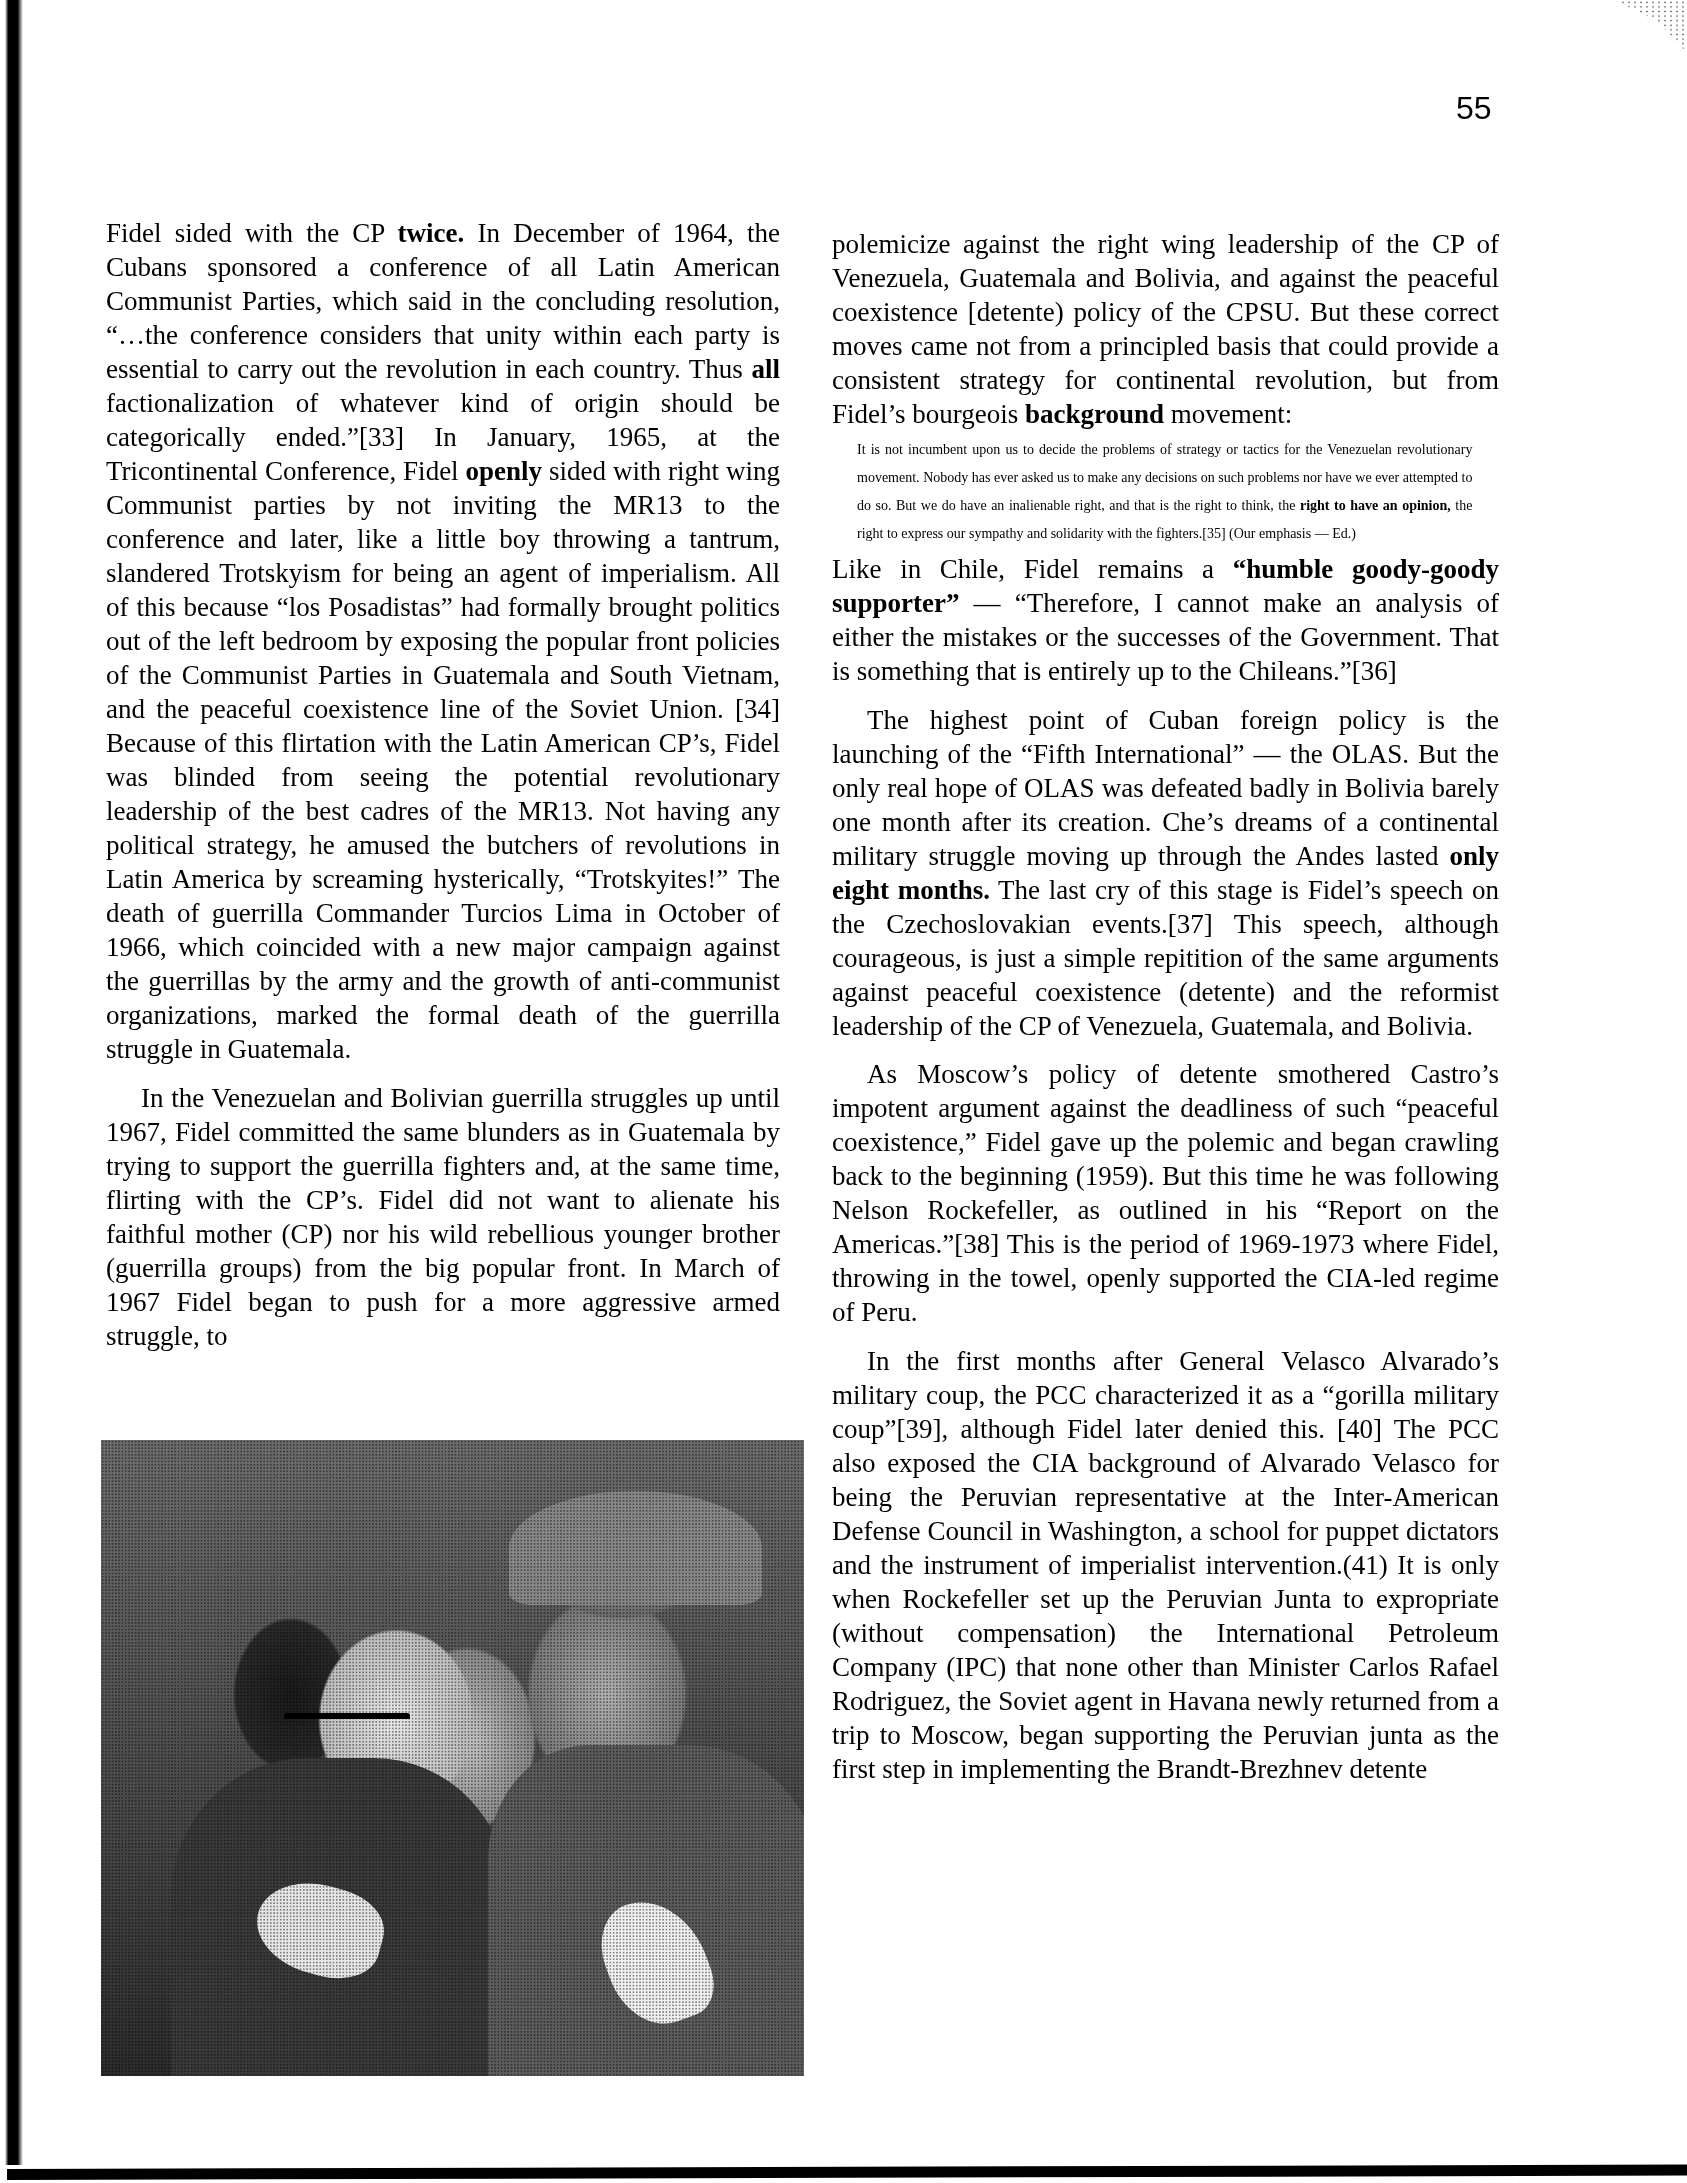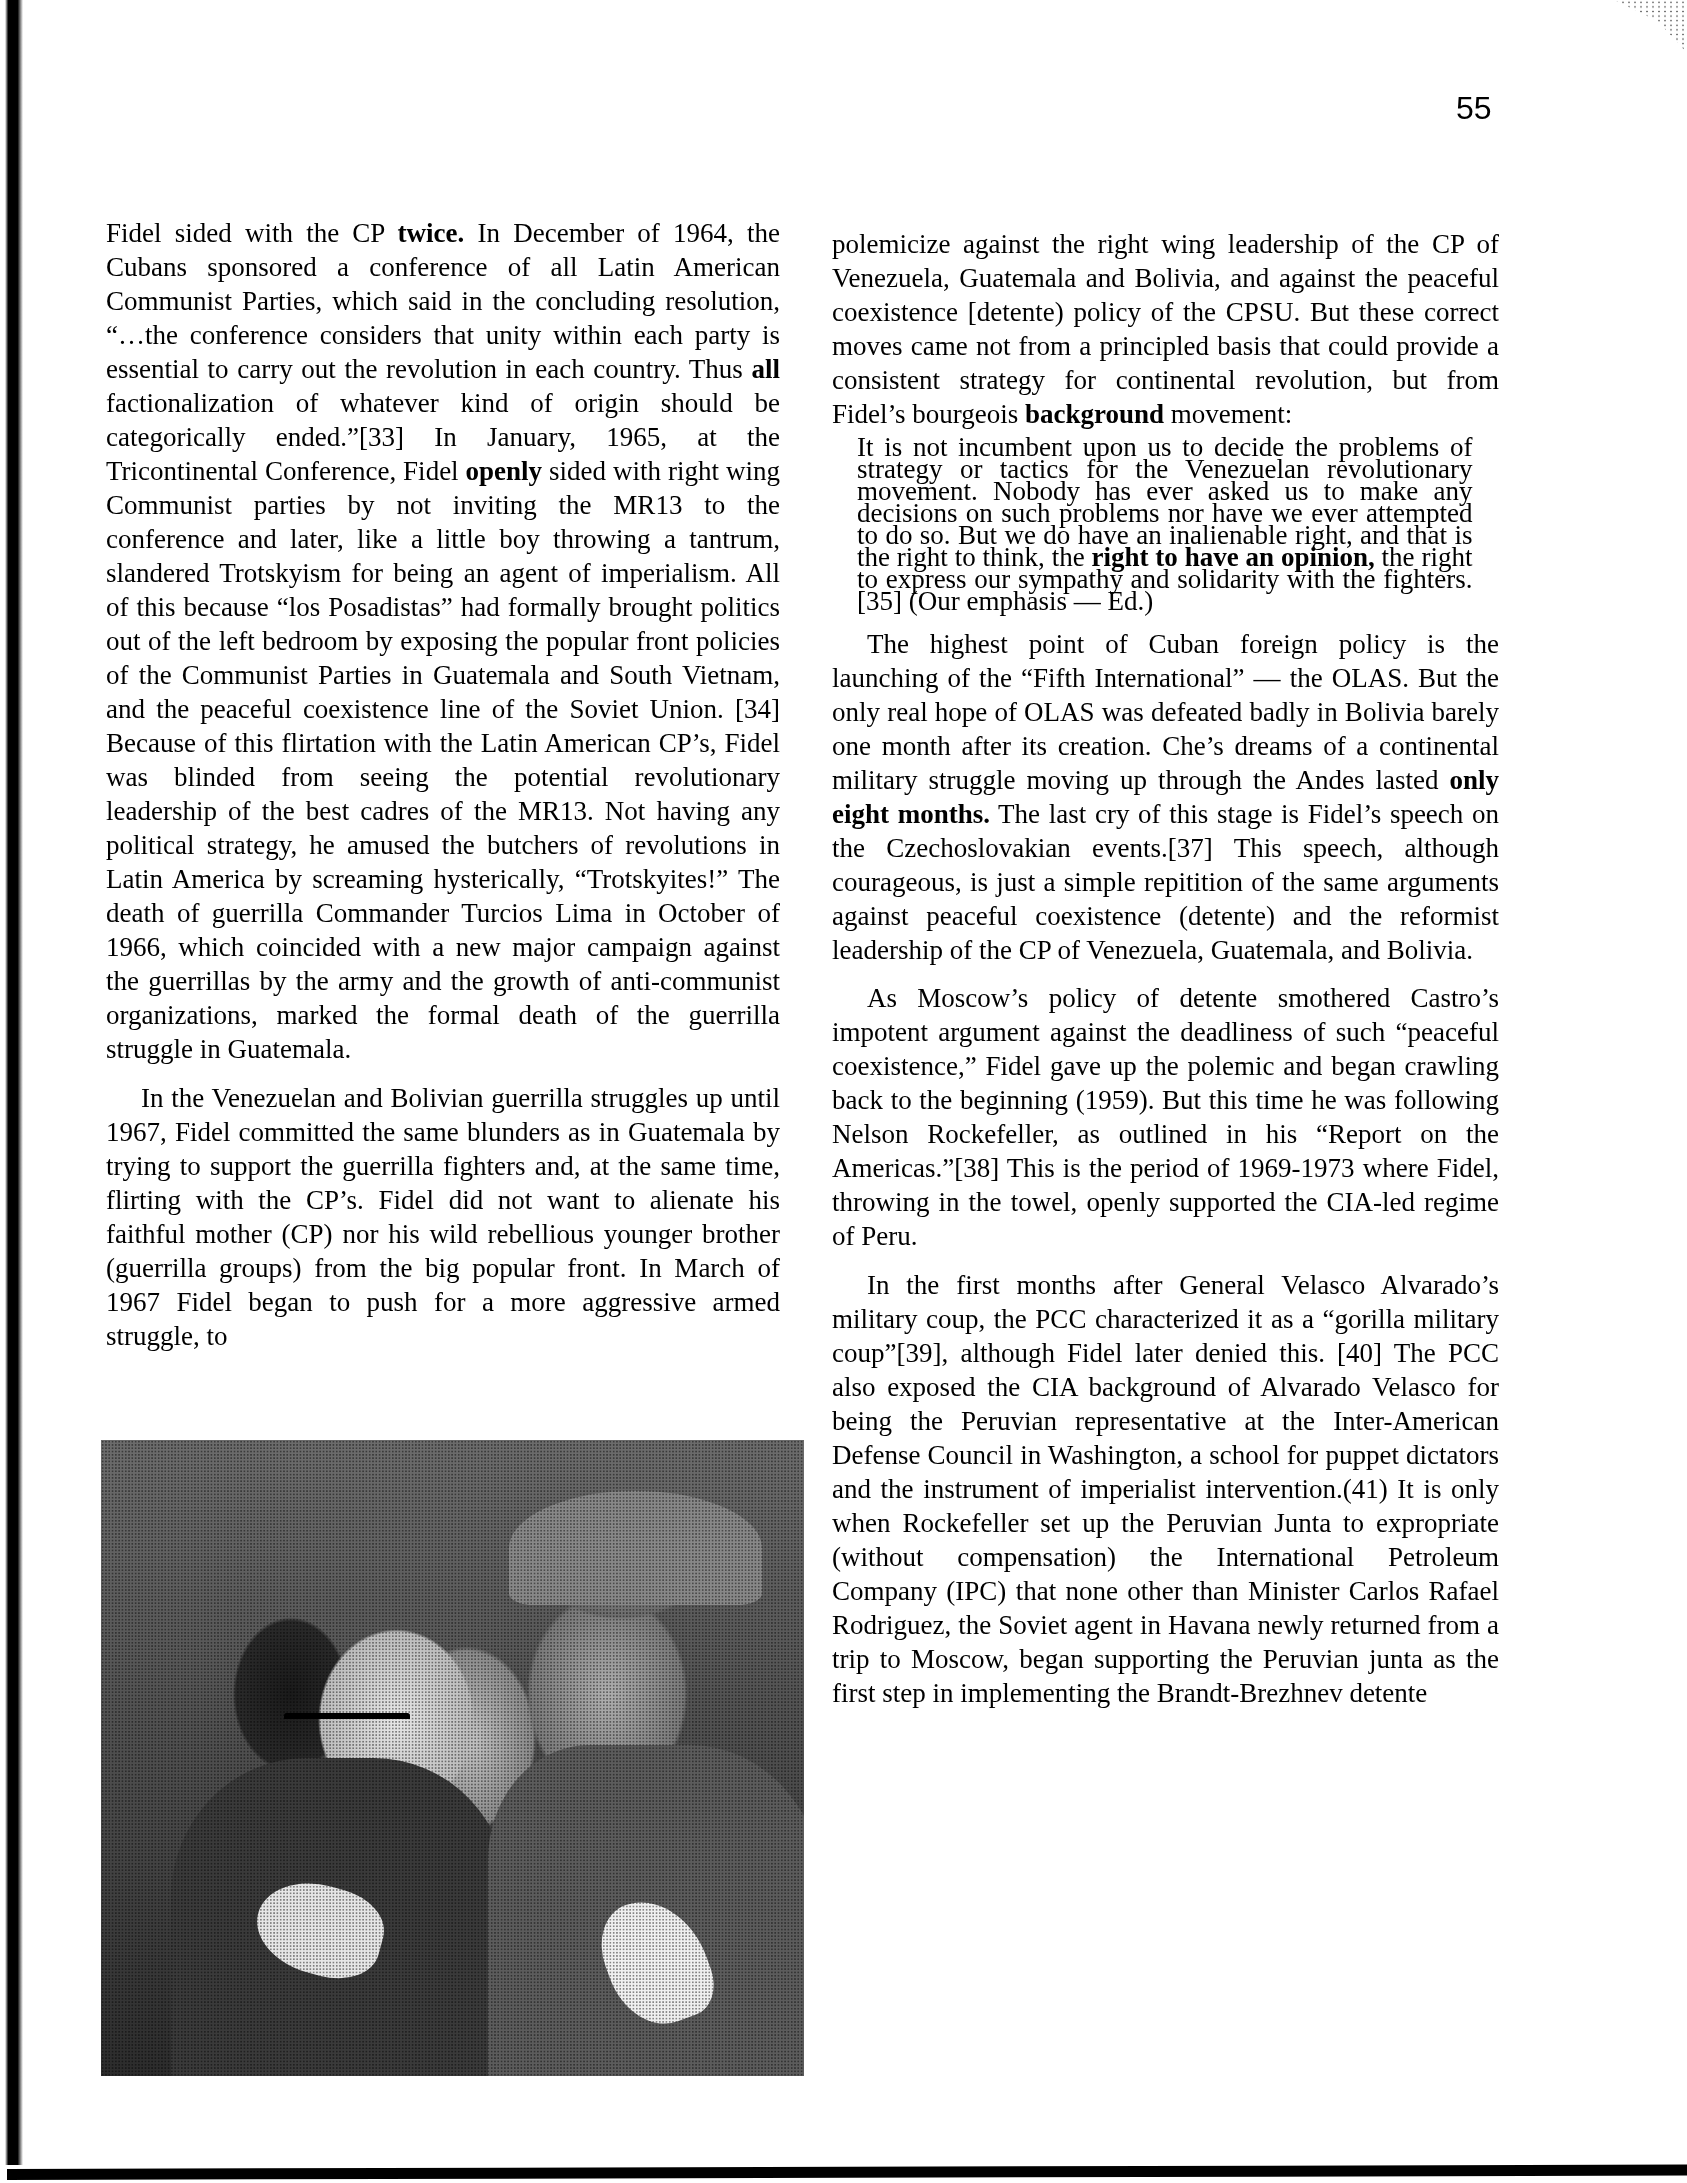--- a/index.html
+++ b/index.html
@@ -22,21 +22,21 @@
   .col { position: absolute; font-size: 27px; line-height: 34px; text-align: justify; }
   .col p { margin: 0; }
   .col-left { left: 106px; top: 216px; width: 674px; }
   .col-right { left: 832px; top: 227px; width: 667px; }
 
   .indent { text-indent: 35px; }
   .para-gap { margin-top: 14.6px !important; }
   b { font-weight: bold; }
 
   .blockquote { margin: 5.3px 0 4px 0 !important; padding-left: 25px; padding-right: 26.6px;
-    font-size: 27px; line-height: 22px; text-align: justify; }
+    font-size: 14px; line-height: 28px; text-align: justify; }
 
   .photo { position: absolute; left: 101px; top: 1440px; width: 703px; height: 636px;
     background:
       radial-gradient(ellipse 126px 146px at 42% 44%, #e8e8e8 0, #bdbdbd 60%, transparent 62%),
       radial-gradient(ellipse 100px 133px at 27% 40%, #1a1a1a 0, #2a2a2a 55%, transparent 58%),
       radial-gradient(ellipse 153px 113px at 74% 18%, #9a9a9a 0, #6e6e6e 55%, transparent 58%),
       radial-gradient(ellipse 139px 173px at 72% 40%, #b0b0b0 0, #7a7a7a 55%, transparent 58%),
       radial-gradient(ellipse 120px 159px at 52% 47%, #c8c8c8 0, #8a8a8a 55%, transparent 58%),
       linear-gradient(180deg, #6c6c6c 0, #4b4b4b 55%, #2c2c2c 100%);
     overflow: hidden; }
@@ -75,17 +75,18 @@
   <div class="coat-left"></div>
   <div class="coat-right"></div>
   <div class="glasses"></div>
   <div class="hand"></div>
   <div class="hand2"></div>
 </div>
 
 <div class="col col-right">
   <p><span>polemicize against the right wing leadership of the CP of Venezuela, Guatemala and Bolivia, and against the peaceful coexistence [detente) policy of the CPSU. But these correct moves came not from a principled basis that could provide a consistent strategy for continental revolution, but from Fidel’s bourgeois </span><b>background</b><span> movement:</span></p>
   <p class="blockquote"><span>It is not incumbent upon us to decide the problems of strategy or tactics for the Venezuelan revolutionary movement. Nobody has ever asked us to make any decisions on such problems nor have we ever attempted to do so. But we do have an inalienable right, and that is the right to think, the </span><b>right to have an opinion,</b><span> the right to express our sympathy and solidarity with the fighters.[35] (Our emphasis — Ed.)</span></p>
+  <p><span>Like in Chile, Fidel remains a </span><b>“humble goody-goody supporter”</b><span> — “Therefore, I cannot make an analysis of either the mistakes or the successes of the Government. That is something that is entirely up to the Chileans.”[36]</span></p>
   <p class="indent para-gap"><span>The highest point of Cuban foreign policy is the launching of the “Fifth International” — the OLAS. But the only real hope of OLAS was defeated badly in Bolivia barely one month after its creation. Che’s dreams of a continental military struggle moving up through the Andes lasted </span><b>only eight months.</b><span> The last cry of this stage is Fidel’s speech on the Czechoslovakian events.[37] This speech, although courageous, is just a simple repitition of the same arguments against peaceful coexistence (detente) and the reformist leadership of the CP of Venezuela, Guatemala, and Bolivia.</span></p>
   <p class="indent para-gap">As Moscow’s policy of detente smothered Castro’s impotent argument against the deadliness of such “peaceful coexistence,” Fidel gave up the polemic and began crawling back to the beginning (1959). But this time he was following Nelson Rockefeller, as outlined in his “Report on the Americas.”[38] This is the period of 1969-1973 where Fidel, throwing in the towel, openly supported the CIA-led regime of Peru.</p>
   <p class="indent para-gap">In the first months after General Velasco Alvarado’s military coup, the PCC characterized it as a “gorilla military coup”[39], although Fidel later denied this. [40] The PCC also exposed the CIA background of Alvarado Velasco for being the Peruvian representative at the Inter-American Defense Council in Washington, a school for puppet dictators and the instrument of imperialist intervention.(41) It is only when Rockefeller set up the Peruvian Junta to expropriate (without compensation) the International Petroleum Company (IPC) that none other than Minister Carlos Rafael Rodriguez, the Soviet agent in Havana newly returned from a trip to Moscow, began supporting the Peruvian junta as the first step in implementing the Brandt-Brezhnev detente</p>
 </div>
 
 
 </body></html>

